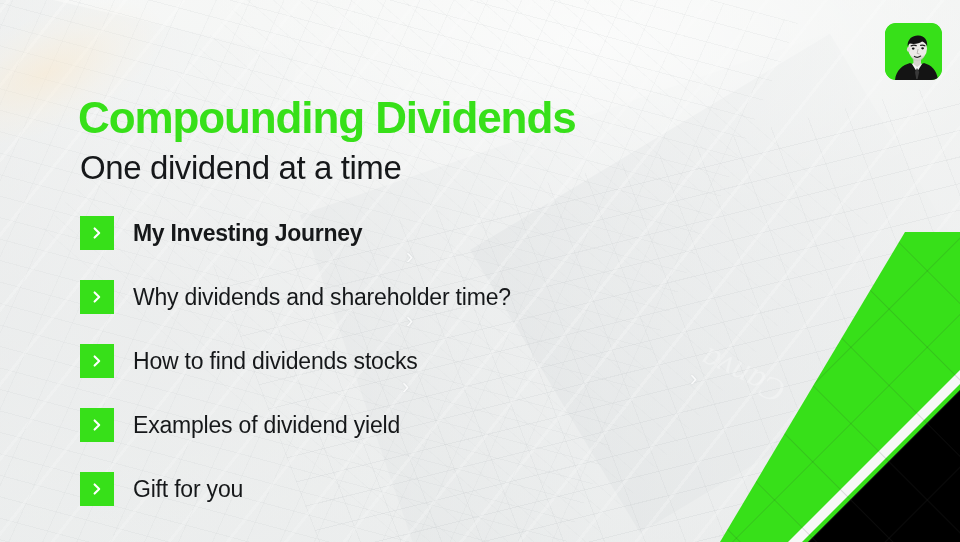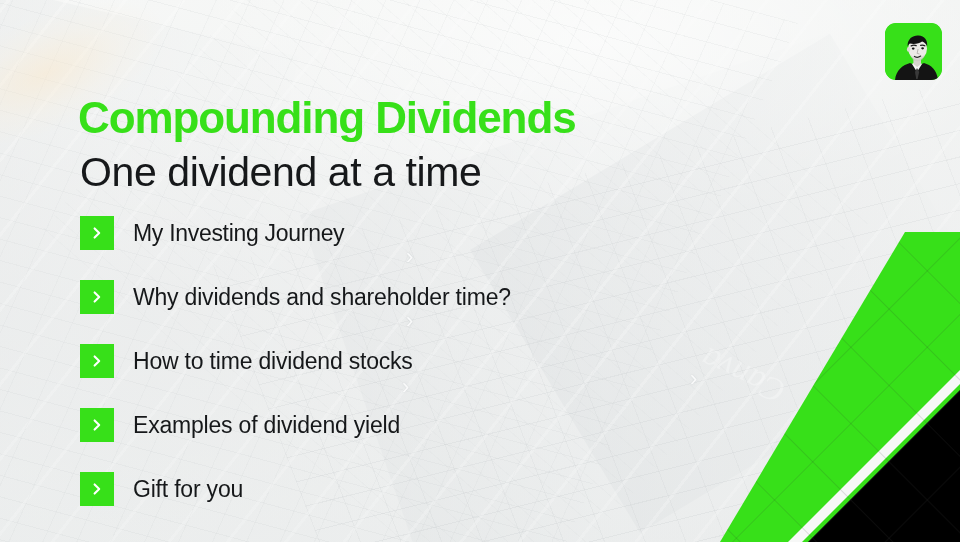--- a/index.html
+++ b/index.html
@@ -108,21 +108,21 @@
   .headline {
     position:absolute; left:78px; top:95px;
     font-size:44px; font-weight:bold;
     letter-spacing:-1.1px;
     color:#37e019;
     line-height:1.06;
     white-space:nowrap;
   }
   .subhead {
     position:absolute; left:80px; top:150px;
-    font-size:41px; font-weight:normal;
+    font-size:33px; font-weight:normal;
     letter-spacing:-.4px;
     color:#16181a;
     line-height:1.1;
     white-space:nowrap;
   }
 
   .agenda { position:absolute; left:80px; top:216px; width:700px; }
   .agenda-row {
     display:flex; align-items:center;
     height:34px;
@@ -138,21 +138,21 @@
   }
   .bullet-box svg { display:block; }
 
   .agenda-label {
     margin-left:19px;
     font-size:23px;
     color:#16181a;
     letter-spacing:-.2px;
     white-space:nowrap;
   }
-  .agenda-row.is-active .agenda-label { font-weight:normal; letter-spacing:-.3px; }
+  .agenda-row.is-active .agenda-label { font-weight:bold; letter-spacing:-.3px; }
 </style>
 </head>
 <body>
 
 <div id="slide">
 
   <div class="bg-layer bg-base"></div>
   <div class="bg-layer">
     <div class="bg-tower-b"></div>
     <div class="bg-tower-a"></div>
@@ -256,21 +256,21 @@
       </span>
       <span class="agenda-label">Why dividends and shareholder time?</span>
     </div>
 
     <div class="agenda-row">
       <span class="bullet-box">
         <svg width="14" height="14" viewBox="0 0 14 14">
             <path d="M4.6 2.4 L9.2 7 L4.6 11.6" fill="none" stroke="#ffffff" stroke-width="2.1" stroke-linecap="round" stroke-linejoin="round"></path>
           </svg>
       </span>
-      <span class="agenda-label">How to time dividend stocks</span>
+      <span class="agenda-label">How to find dividends stocks</span>
     </div>
 
     <div class="agenda-row">
       <span class="bullet-box">
         <svg width="14" height="14" viewBox="0 0 14 14">
             <path d="M4.6 2.4 L9.2 7 L4.6 11.6" fill="none" stroke="#ffffff" stroke-width="2.1" stroke-linecap="round" stroke-linejoin="round"></path>
           </svg>
       </span>
       <span class="agenda-label">Examples of dividend yield</span>
     </div>

